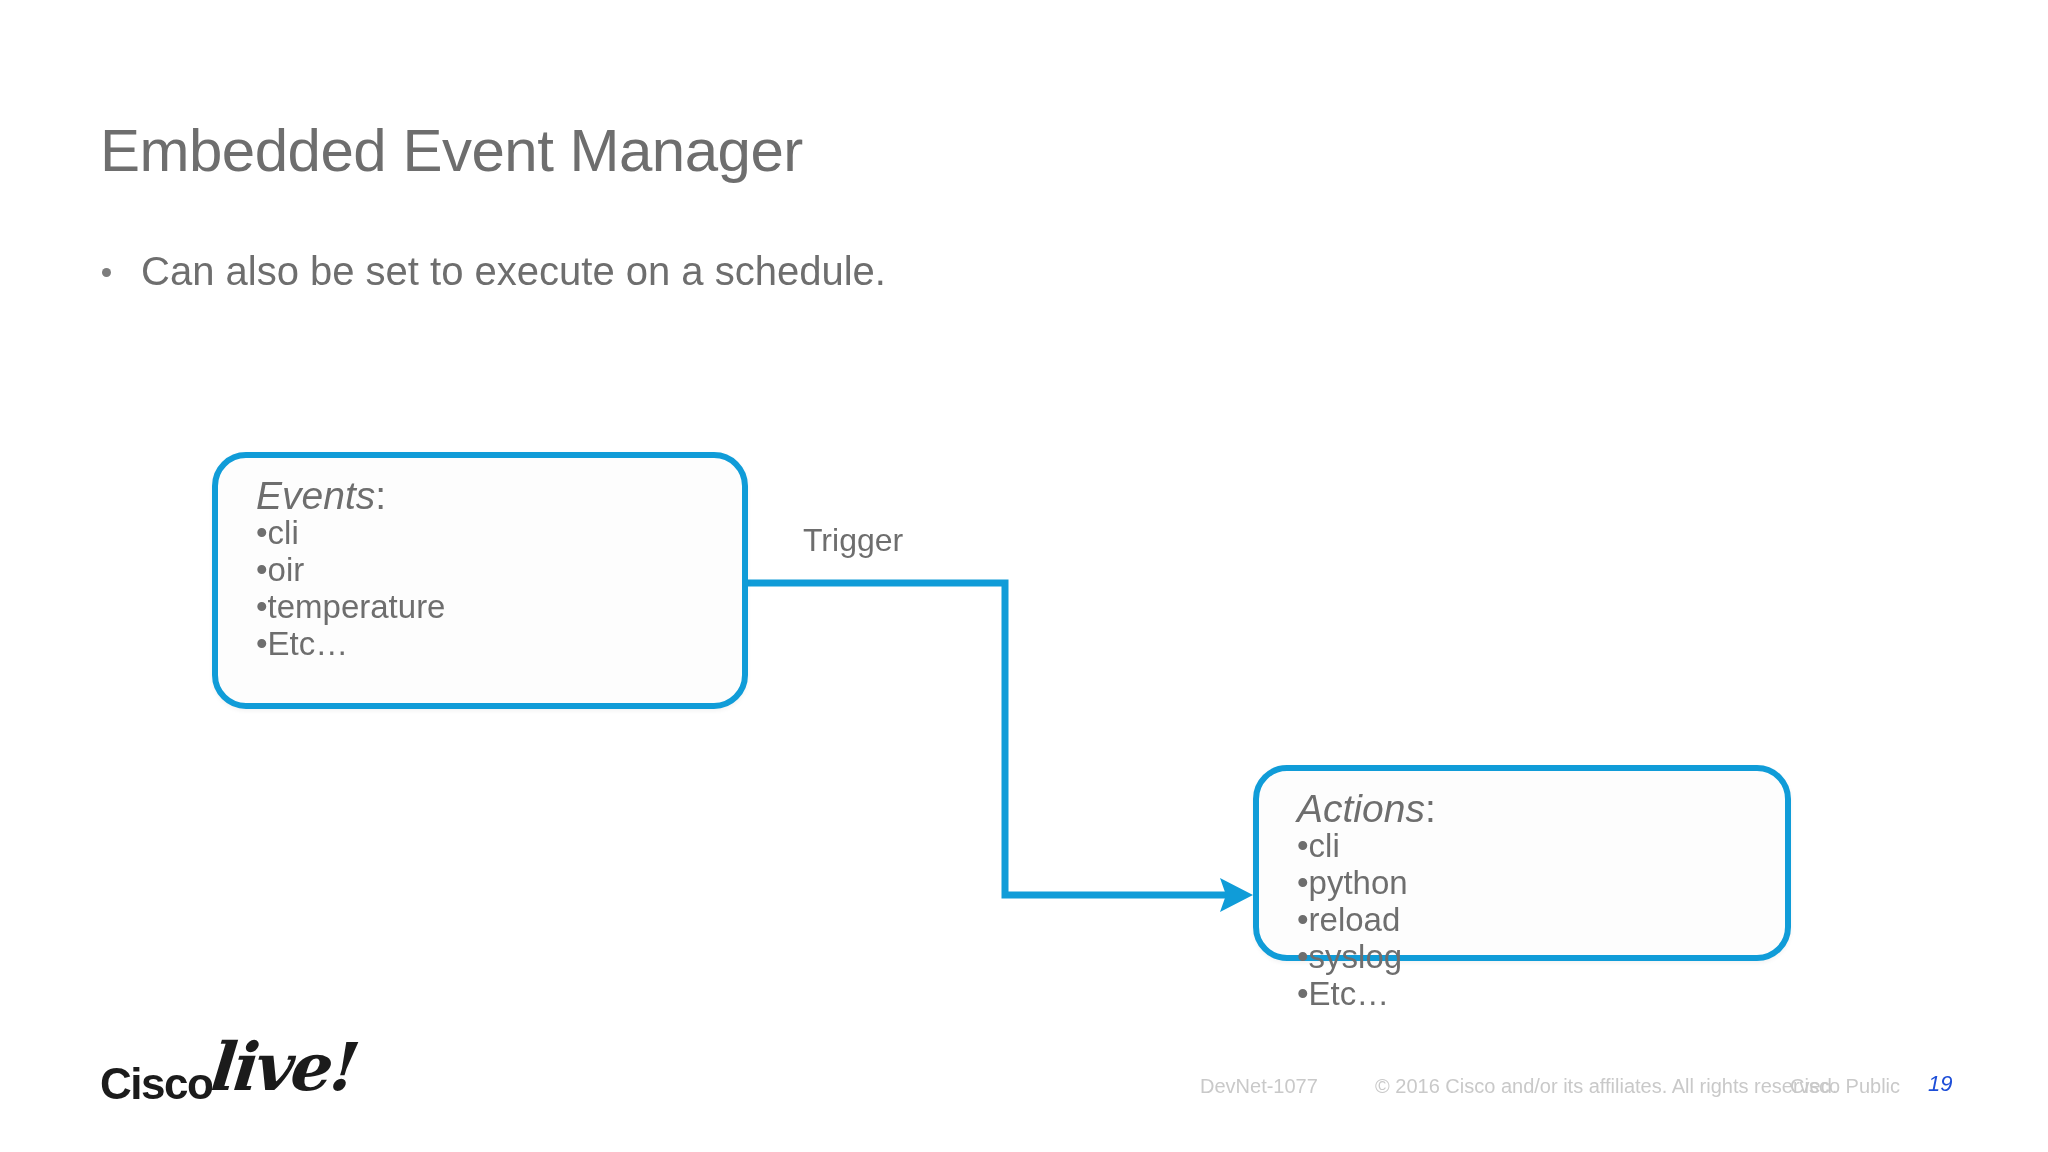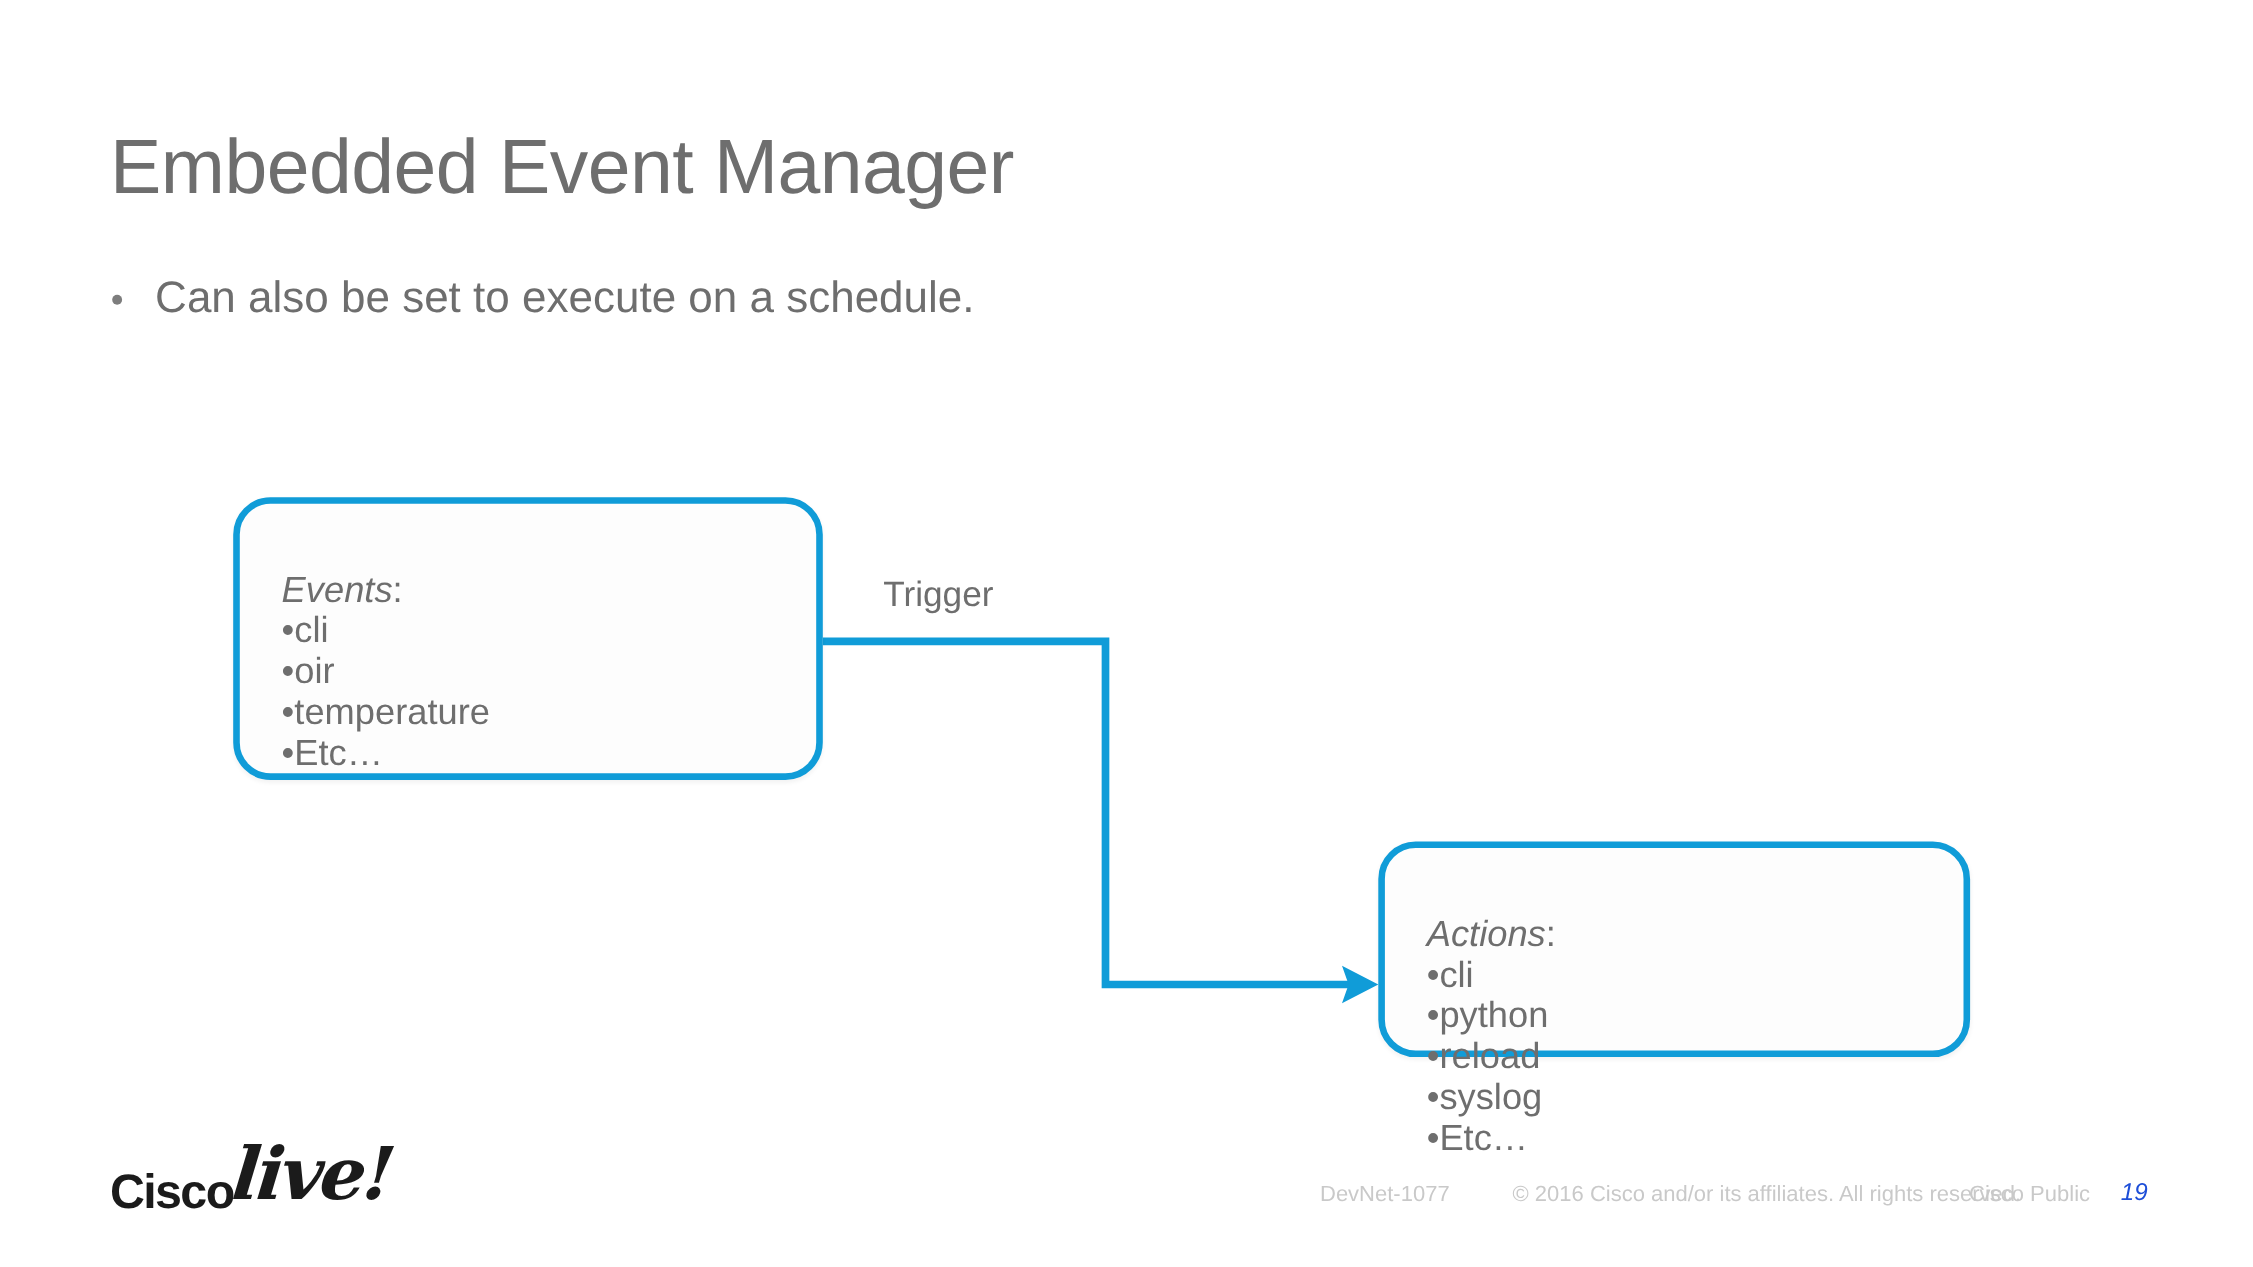--- a/index.html
+++ b/index.html
@@ -18,21 +18,21 @@
     height: 1152px;
     background: #ffffff;
     overflow: hidden;
   }
 
   
   #slide-title {
     position: absolute;
     left: 100px;
     top: 112px;
-    font-size: 70px;
+    font-size: 60px;
     line-height: 78px;
     color: #6e6e6e;
     font-weight: 400;
     letter-spacing: -0.5px;
     white-space: nowrap;
   }
 
   
   #bullet-list {
     position: absolute;
@@ -89,26 +89,25 @@
     width: 538px;
     height: 196px;
   }
   .box-inner {
     position: absolute;
     left: 38px;
     top: 19px;
     right: 12px;
   }
   .box-heading {
-    font-size: 33px;
+    font-size: 39px;
     line-height: 37px;
     color: #6e6e6e;
     font-style: italic;
     white-space: nowrap;
-    margin-top: 40px;
   }
   .box-heading .colon { font-style: normal; }
   .box-line {
     font-size: 33px;
     line-height: 37px;
     color: #6e6e6e;
     white-space: nowrap;
   }
 
   

